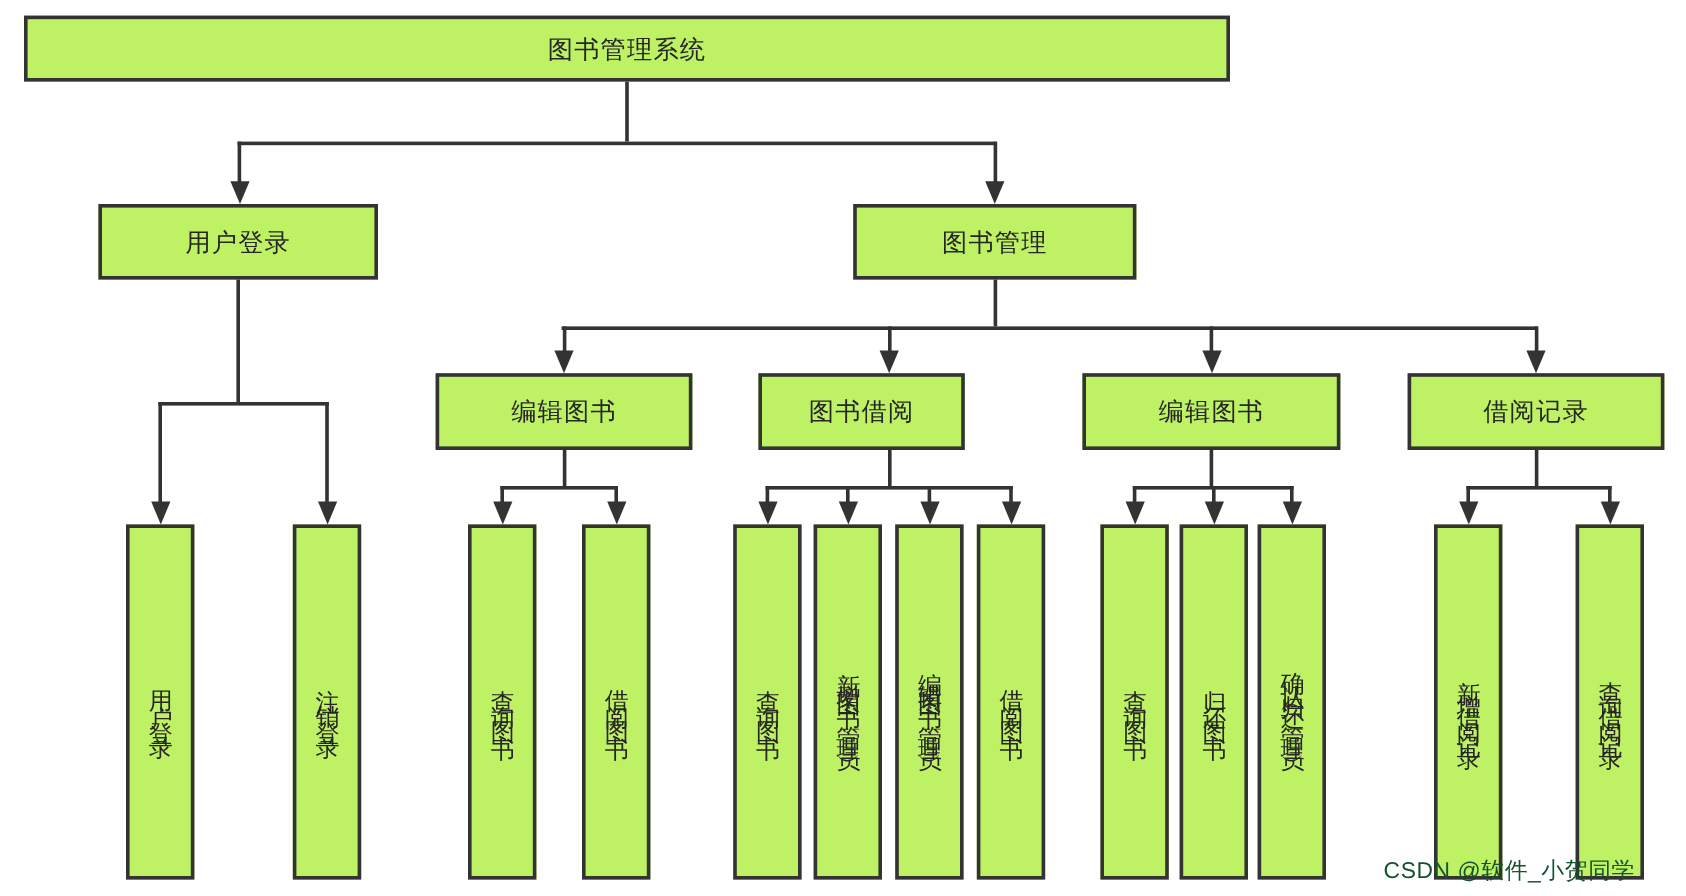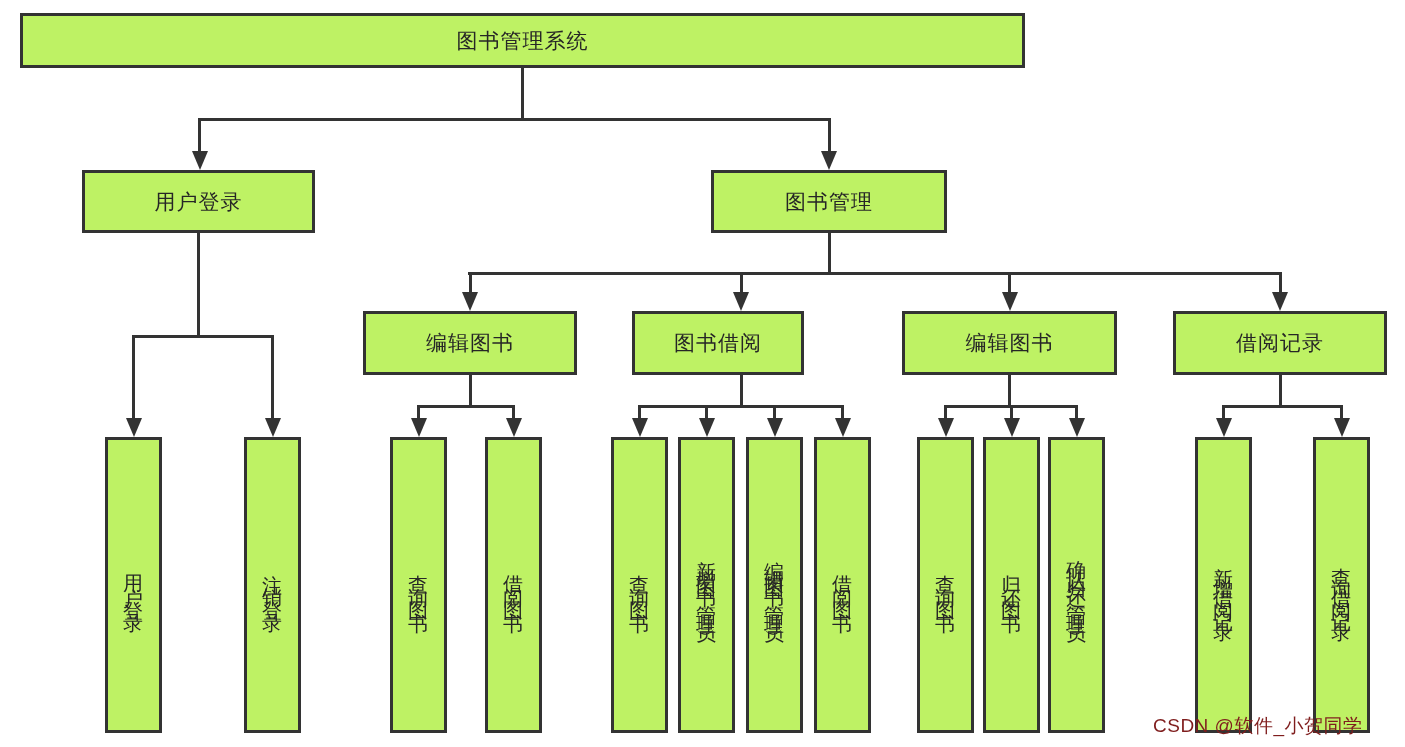--- a/index.html
+++ b/index.html
@@ -18,21 +18,21 @@
   .vt6{letter-spacing:11px;}
   .vt9{letter-spacing:9px;}
   .hline{position:absolute;height:3px;background:#333333;}
   .vline{position:absolute;width:3px;background:#333333;}
   .arrow{
     position:absolute;width:0;height:0;
     border-left:8px solid transparent;border-right:8px solid transparent;
     border-top:19px solid #333333;
   }
   .watermark{
-    position:absolute;left:1153px;top:713px;font-size:19px;color:#7f1d1d;letter-spacing:0.5px;
+    position:absolute;left:1153px;top:713px;font-size:19px;color:#14532d;letter-spacing:0.5px;
   }
 </style>
 </head>
 <body>
 
 <div class="canvas">
 
   <div class="box hbox" style="left:20px;top:13px;width:1005px;height:55px;">
     <span>图书管理系统</span>
   </div>

